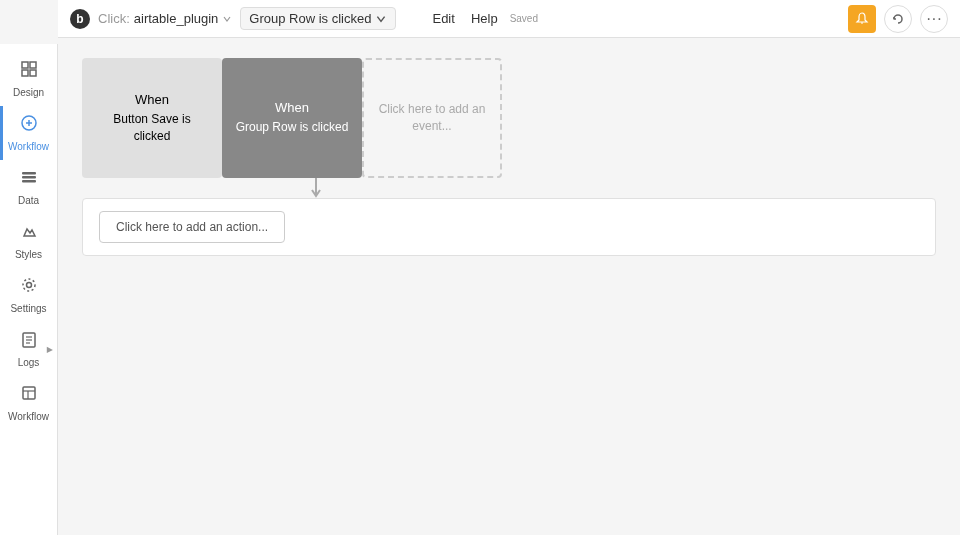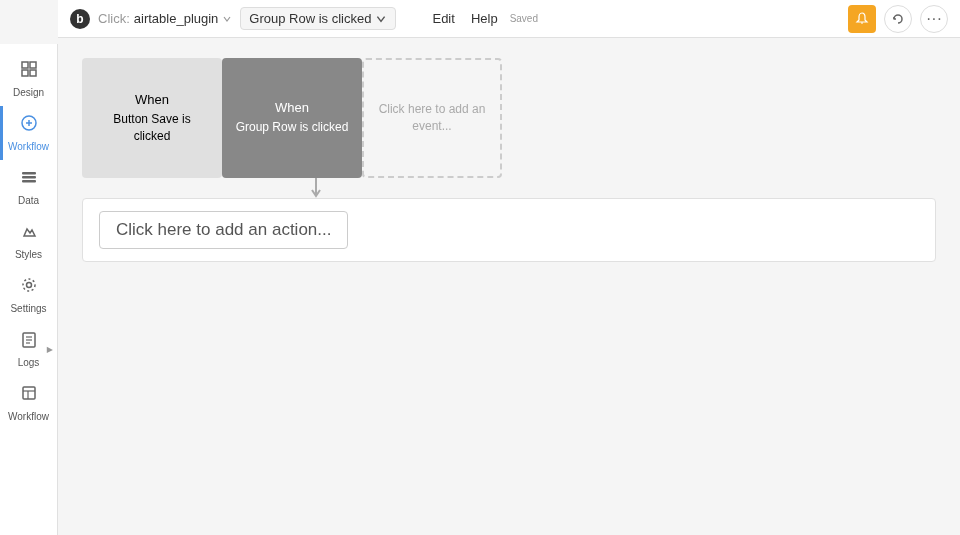--- a/index.html
+++ b/index.html
@@ -193,21 +193,21 @@
     }
     .event-card-desc {
       font-size: 12px;
       line-height: 1.4;
     }
     .add-action-btn {
       border: 1px solid #ccc;
       background: #fff;
       border-radius: 4px;
       padding: 8px 16px;
-      font-size: 17px;
+      font-size: 12px;
       color: #555;
       cursor: pointer;
     }
   </style>
 </head>
 <body>
 
 <div class="sidebar">
   <div class="sidebar-item">
     <span class="sidebar-icon">

